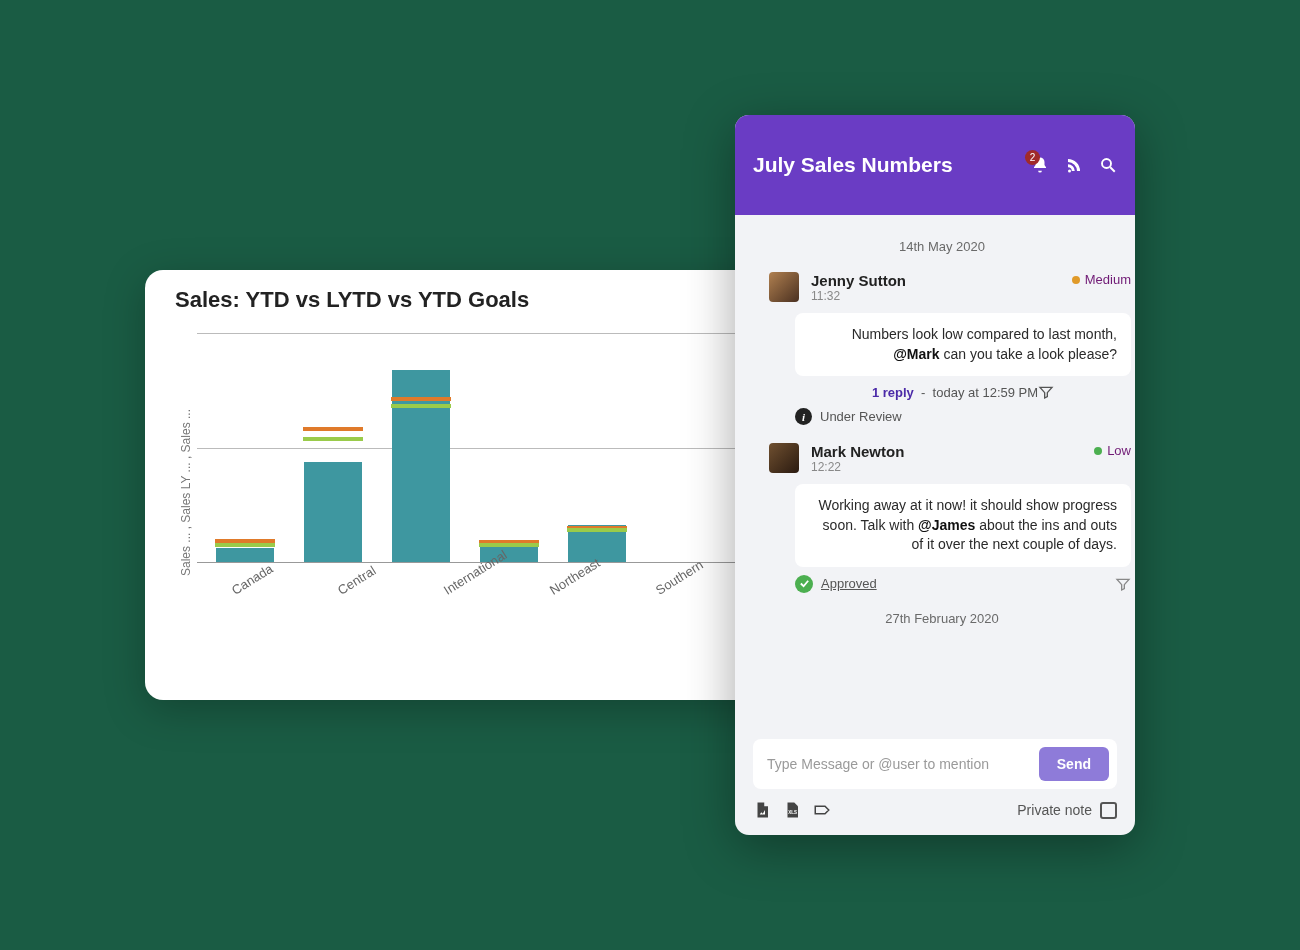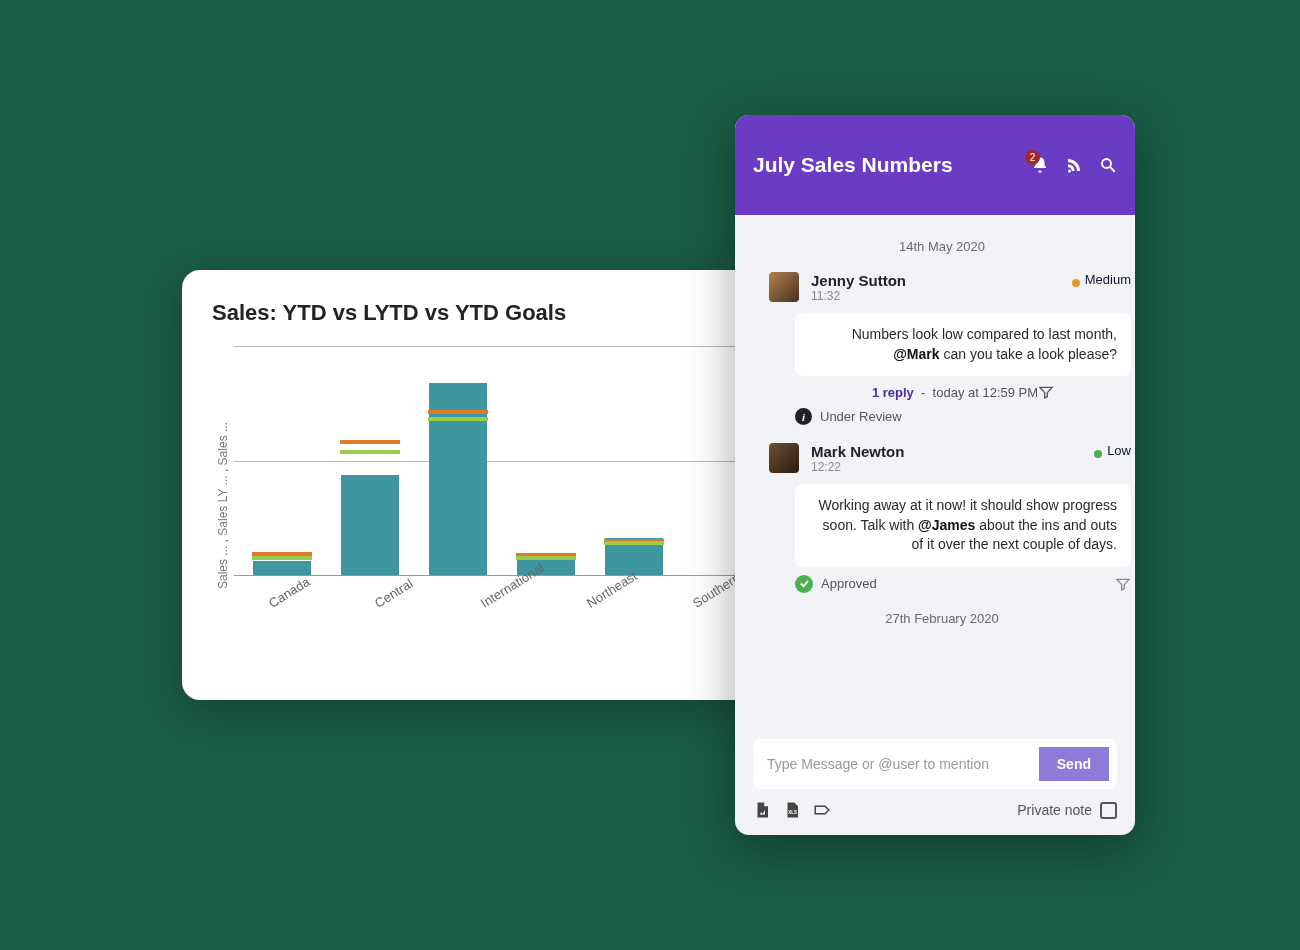--- a/index.html
+++ b/index.html
@@ -15,22 +15,21 @@
   
   .chart-card {
     position: absolute;
     left: 145px;
     top: 270px;
     width: 760px;
     height: 430px;
     background: #ffffff;
     border-radius: 18px;
     box-shadow: 0 10px 40px rgba(0,0,0,.25);
-    padding: 30px 30px 20px 30px;
-    margin-left: 37px;
+    padding: 17px 30px 20px 30px;
   }
   .chart-title {
     font-size: 22px;
     font-weight: 700;
     color: #222;
     margin-bottom: 20px;
   }
   .chart-body {
     display: flex;
     height: 320px;
@@ -161,21 +160,21 @@
     width: 30px; height: 30px;
     border-radius: 4px;
     margin-right: 12px;
     flex-shrink: 0;
     background: linear-gradient(135deg,#b08050,#4a3020);
   }
   .avatar.b { background: linear-gradient(135deg,#705030,#2a1a10); }
   .msg-meta { flex: 1; }
   .msg-name { font-weight: 700; font-size: 15px; }
   .msg-time { font-size: 12px; color: #888; }
-  .priority { display: flex; align-items: flex-end; gap: 5px; font-size: 13px; color: #0f172a; }
+  .priority { display: flex; align-items: center; gap: 5px; font-size: 13px; color: #701a75; }
   .dot { width:8px; height:8px; border-radius:50%; display:inline-block; }
   .dot.orange{ background:#e09a2a; }
   .dot.green{ background:#4caf50; }
   .bubble {
     background: #fff;
     border-radius: 8px;
     padding: 12px 14px;
     margin: 10px 0 8px 42px;
     font-size: 14px;
     color: #2a2a2a;
@@ -226,21 +225,21 @@
   }
   .compose input {
     flex:1; border:none; outline:none; font-size:14px; color:#333;
     background: transparent;
   }
   .compose input::placeholder { color:#9a9a9a; }
   .send-btn {
     background: #8e7bd9;
     color: #fff;
     border: none;
-    border-radius: 0;
+    border-radius: 6px;
     padding: 9px 18px;
     font-weight: 700;
     font-size: 14px;
     cursor: pointer;
   }
   .footer-row {
     margin-top: 12px;
     display: flex;
     align-items: center;
     justify-content: space-between;
@@ -372,21 +371,21 @@
         </div>
         <div class="priority">
           <span class="dot green"></span>
           <span>Low</span>
         </div>
       </div>
       <div class="bubble">
         <span>Working away at it now! it should show progress soon. Talk with </span><span class="mention">@James</span><span> about the ins and outs of it over the next couple of days.</span>
       </div>
       <div class="status-row between">
-        <div style="display:flex;align-items:center;gap:8px;">
+        <div style="display:flex;align-items:center;gap:8px;text-decoration:underline;">
           <span class="check-circle">
             <svg width="11" height="11" viewBox="0 0 24 24" fill="none" stroke="#fff" stroke-width="4">
                 <polyline points="4 12 10 18 20 6"></polyline>
               </svg>
           </span>
           <span>Approved</span>
         </div>
         <svg class="filter-icon" width="16" height="16" viewBox="0 0 24 24" fill="none" stroke="#888" stroke-width="2">
             <path d="M3 5h18l-7 8v6l-4 2v-8L3 5z"></path>
           </svg>

